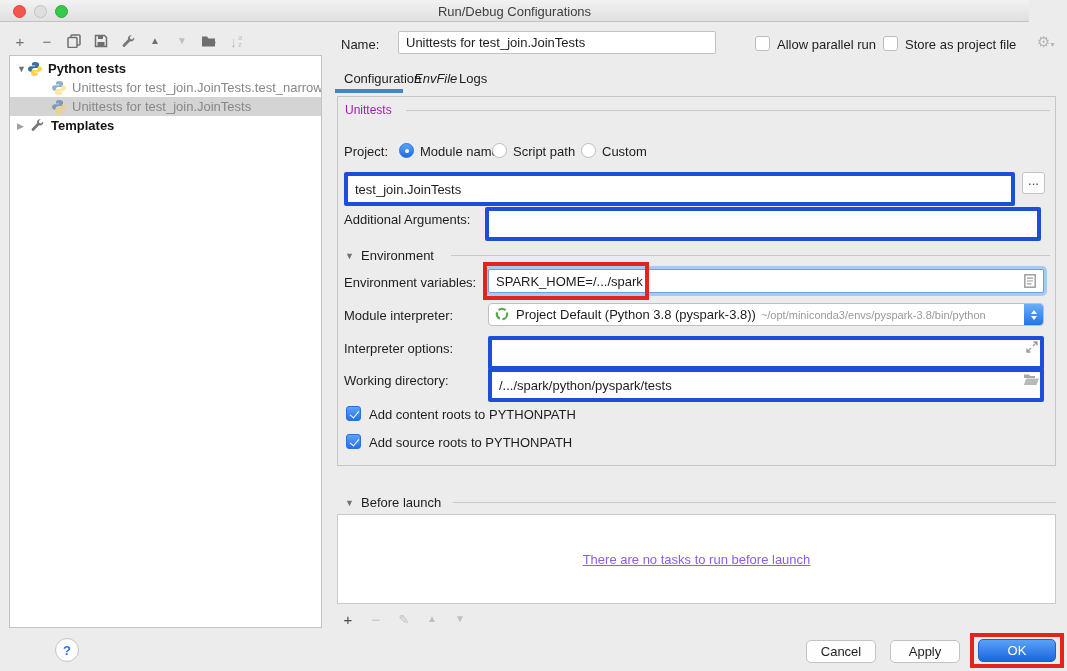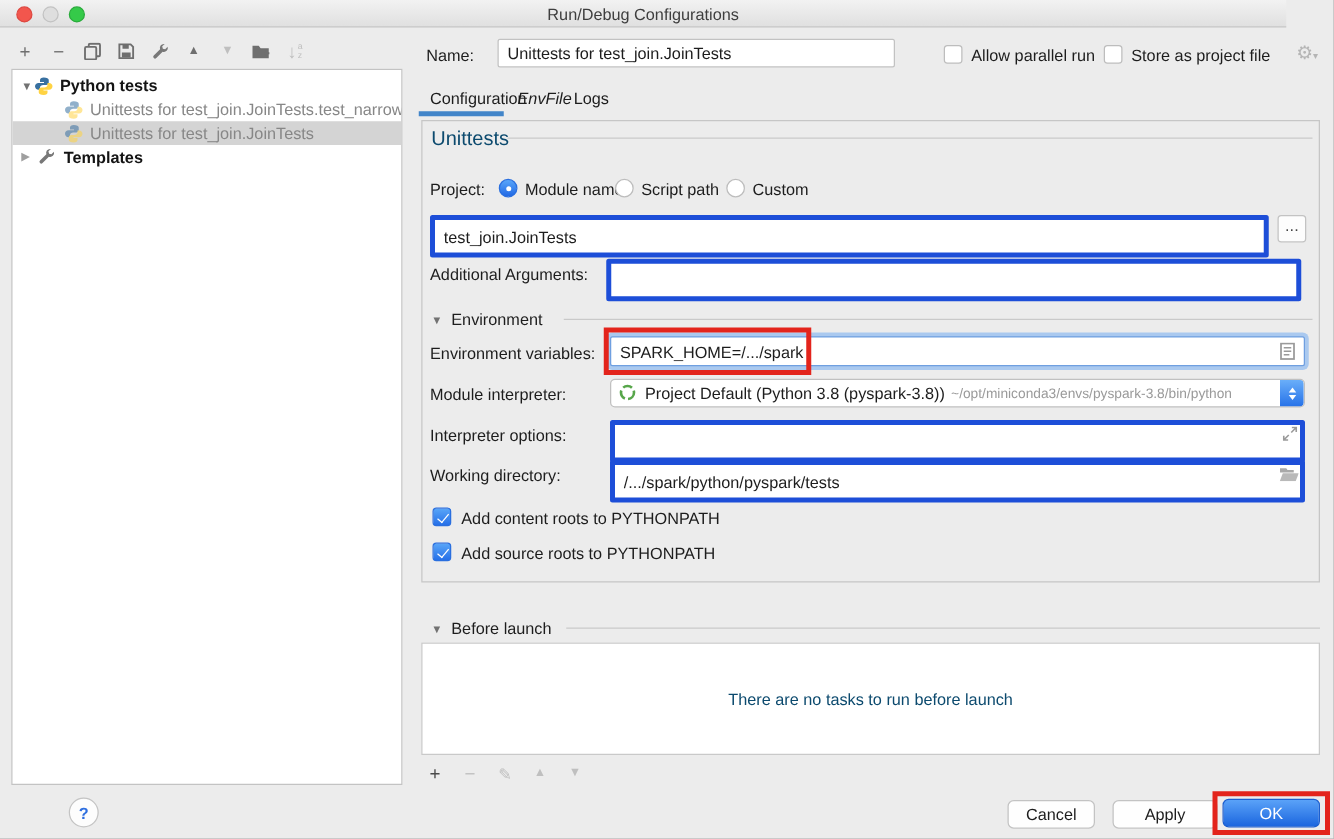--- a/index.html
+++ b/index.html
@@ -61,21 +61,21 @@
   }
   .gear { position:absolute; color:#b5b5b5; font-size:15px; }
   .gear .dd { font-size:8px; color:#b5b5b5; }
 
   
   .tab { position:absolute; top:71px; color:#1d1d1d; cursor:default; }
   .tab-underline { position:absolute; left:335px; top:89px; width:68px; height:4px; background:#4285c9; }
 
   
   .config-box { position:absolute; left:337px; top:96px; width:719px; height:370px; border:1px solid #c6c6c6; }
-  .sect-label { position:absolute; color:#0c4a6e; font-size:16px; }
+  .sect-label { position:absolute; color:#a21caf; font-size:12px; }
   .sect-line { position:absolute; height:1px; background:#c9c9c9; }
   .sect-head { position:absolute; color:#1d1d1d; }
   .sect-arrow { position:absolute; font-size:9px; color:#727272; }
 
   .radio { position:absolute; width:15px; height:15px; border-radius:50%; background:#fff; border:1px solid #bdbdbd; }
   .radio.selected { background:linear-gradient(#59a6f9,#2068e5); border-color:#2a6fdf; }
   .radio.selected::after { content:""; position:absolute; left:4.5px; top:4.5px; width:4px; height:4px; border-radius:50%; background:#fff; }
 
   .field {
     position:absolute; height:34px; border:4px solid #1d4ed8; background:#fff; border-radius:2px;
@@ -98,31 +98,31 @@
                display:flex; flex-direction:column; align-items:center; justify-content:center; gap:2px; }
   .chev-up { width:0; height:0; border-left:3.5px solid transparent; border-right:3.5px solid transparent; border-bottom:4.5px solid #fff; }
   .chev-dn { width:0; height:0; border-left:3.5px solid transparent; border-right:3.5px solid transparent; border-top:4.5px solid #fff; }
 
   
   .red-box { position:absolute; border:4px solid #e3241c; }
 
   
   .tasks-box { position:absolute; left:337px; top:514px; width:719px; height:90px; background:#fff; border:1px solid #c9c9c9;
                display:flex; align-items:center; justify-content:center; }
-  .tasks-empty { color:#0c4a6e; }
+  .tasks-empty { color:#8b5cf6;text-decoration:underline; }
   .tasks-toolbar { position:absolute; left:340px; top:609px; display:flex; align-items:center; gap:12px; height:20px; }
 
   
   .help-btn { position:absolute; left:55px; top:638px; width:24px; height:24px; border-radius:50%;
               background:#fdfdfd; border:1px solid #c4c4c4; color:#2f6fe0; font-weight:bold;
               display:flex; align-items:center; justify-content:center; font-size:13px; }
   .btn { position:absolute; height:23px; border-radius:5px; border:1px solid #c3c3c3; background:#fefefe;
          color:#1d1d1d; text-align:center; line-height:21px; }
   .btn-cancel { left:806px; top:640px; width:70px; }
-  .btn-apply { left:890px; top:640px; width:84px; }
+  .btn-apply { left:890px; top:640px; width:70px; }
   .btn-ok { left:978px; top:639px; width:78px; background:linear-gradient(#5aa2f8,#1b66df); border:1px solid #1c5fd0; color:#fff; }
   svg { display:block; }
 </style>
 </head>
 <body>
 
 <div class="window">
 
   <div class="titlebar">
     <div class="traffic tl-close"></div>

